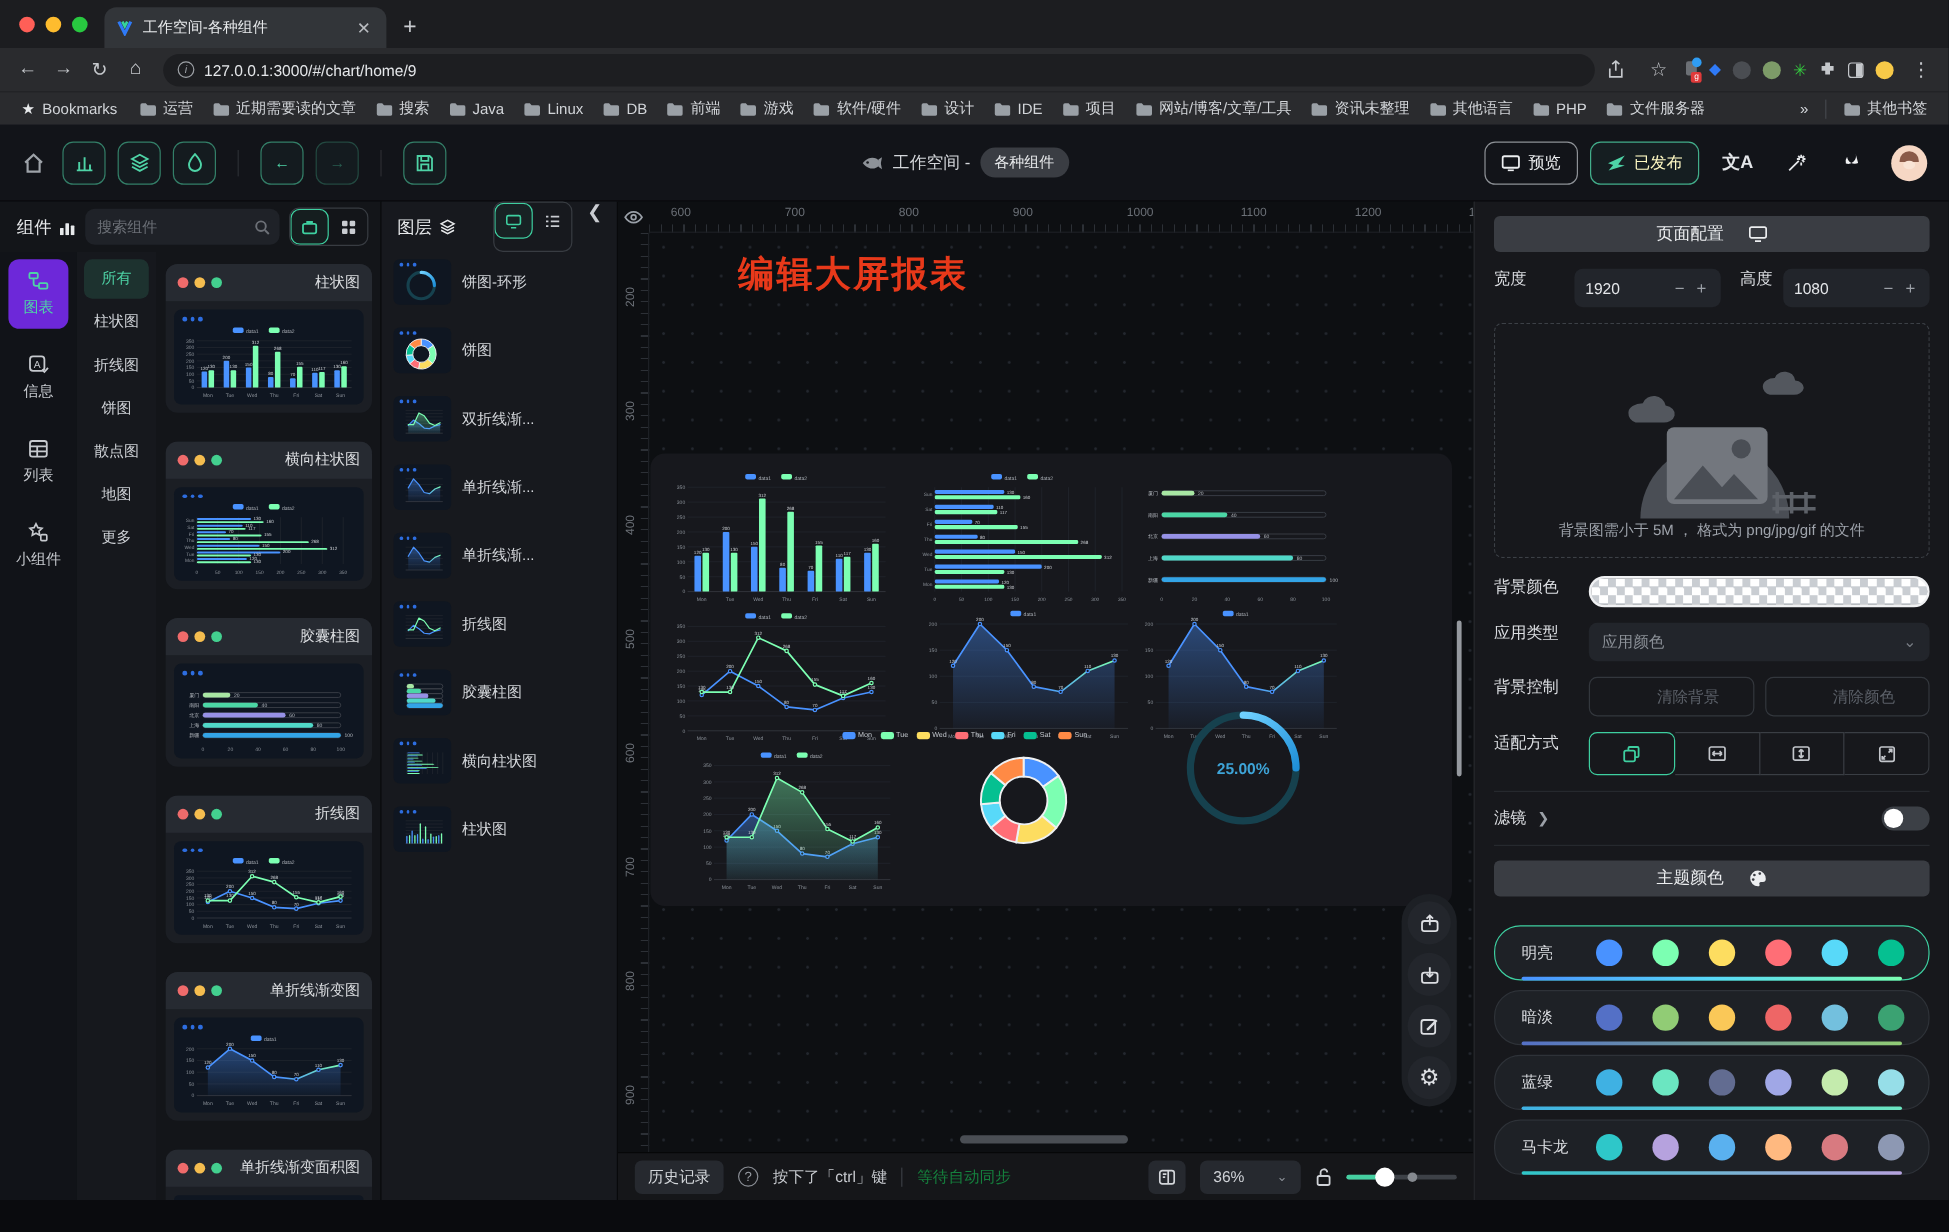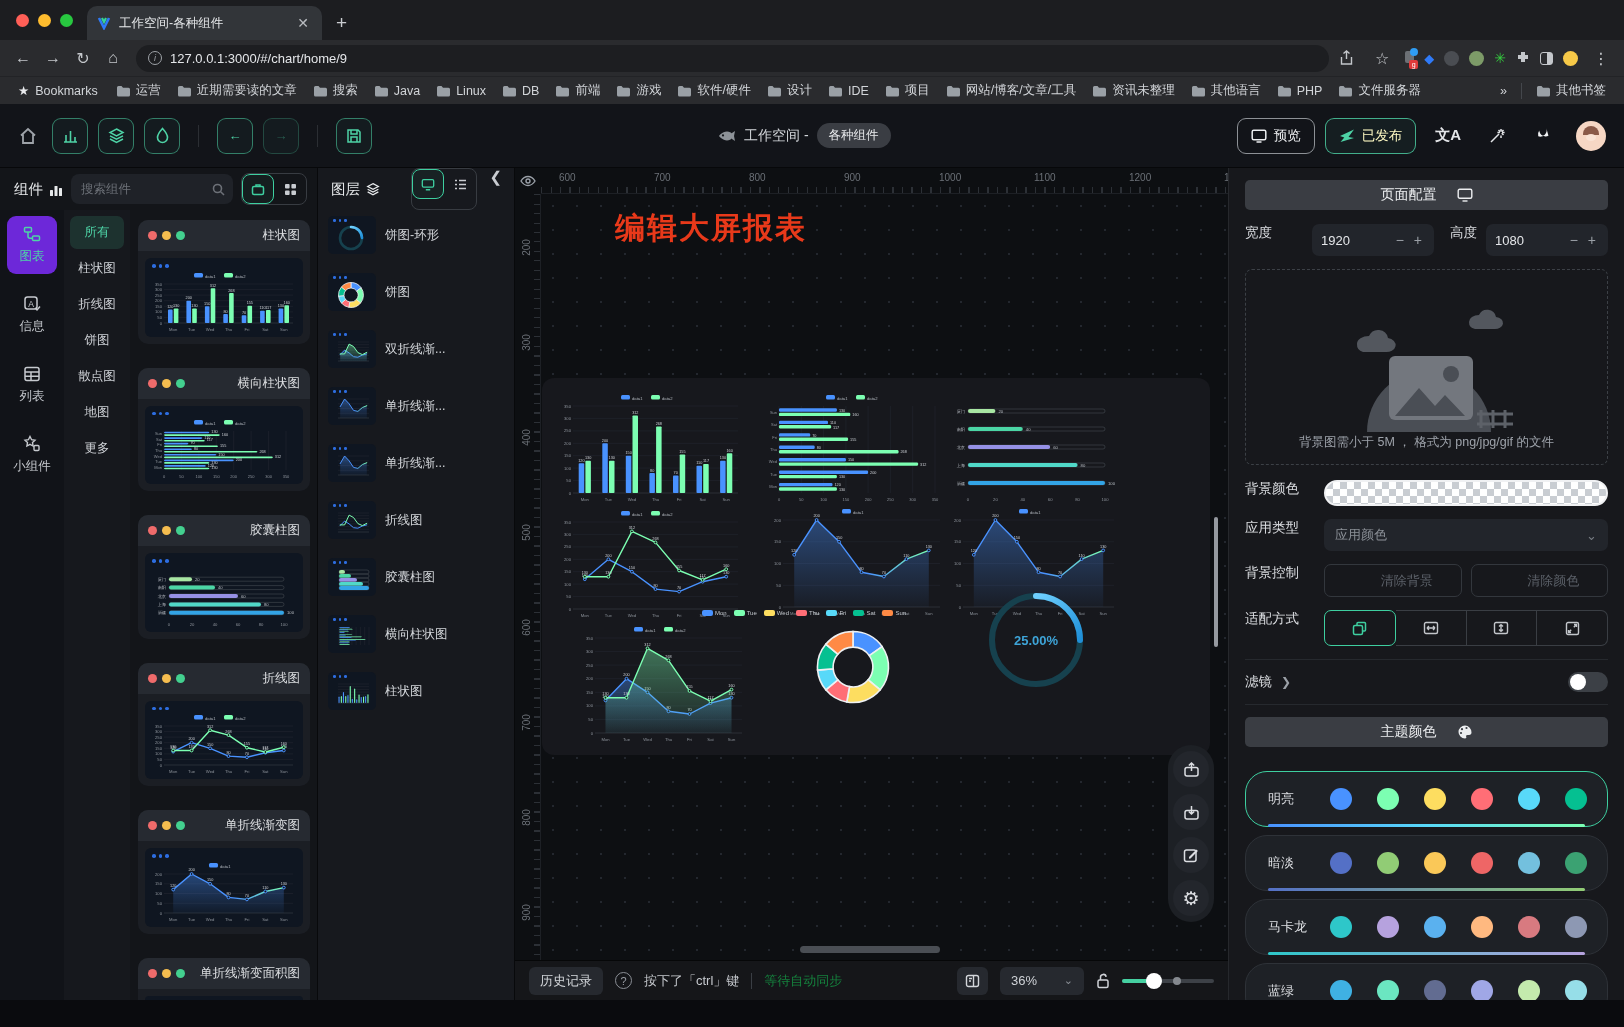--- a/index.html
+++ b/index.html
@@ -148,21 +148,21 @@
     border:1px solid #3a3e44; border-left-width:0; }
   .fitcell:first-child { border-left-width:1px; border-radius:7px 0 0 7px; }
   .fitcell:last-child { border-radius:0 7px 7px 0; }
   .fitcell.on { border:1px solid #3ecfa0 !important; border-radius:7px; color:#3ecfa0; }
   .hr { height:1px; background:#26292e; margin:3px 0 12px; }
   #filterrow { display:flex; align-items:center; margin-bottom:12px; }
   #filterrow .fl { font-size:13.5px; color:#dcdee2; }
   #filterrow .ch { color:#9ba0a7; margin-left:9px; font-size:12px; }
   .toggle { margin-left:auto; width:40px; height:20px; border-radius:10px; background:#3c4046; position:relative; }
   .toggle::after { content:""; position:absolute; left:2px; top:2px; width:16px; height:16px; border-radius:50%; background:#fff; }
-  .themerow { height:56px; background:#1e2126; border:1px solid #2e3238; border-radius:22px; margin-bottom:8px;
+  .themerow { height:46px; background:#1e2126; border:1px solid #2e3238; border-radius:22px; margin-bottom:8px;
     display:flex; align-items:center; padding:0 20px 0 22px; position:relative; }
   .themerow.sel { border-color:#3ecfa0; }
   .themerow .tname { width:62px; font-size:13px; color:#dcdee2; flex:none; }
   .themerow .dots { flex:1; display:flex; justify-content:space-between; }
   .themerow .dot { width:22px; height:22px; border-radius:50%; }
   .themerow .uline { position:absolute; left:22px; right:22px; bottom:-1px; height:3px; border-radius:2px; }
 
   #footer { height:27px; background:#0a0b0e; flex:none; }
   .ic { display:flex; align-items:center; justify-content:center; }
 </style>
@@ -1806,41 +1806,41 @@
               <span class="dot" style="background:#5470c6"></span>
               <span class="dot" style="background:#91cc75"></span>
               <span class="dot" style="background:#fac858"></span>
               <span class="dot" style="background:#ee6666"></span>
               <span class="dot" style="background:#73c0de"></span>
               <span class="dot" style="background:#3ba272"></span>
             </span>
             <span class="uline" style="background:linear-gradient(90deg,#5470c6,#91cc75)"></span>
           </div>
           <div class="themerow">
+            <span class="tname">蓝绿</span>
+            <span class="dots">
+              <span class="dot" style="background:#3fb1e3"></span>
+              <span class="dot" style="background:#6be6c1"></span>
+              <span class="dot" style="background:#626c91"></span>
+              <span class="dot" style="background:#a0a7e6"></span>
+              <span class="dot" style="background:#c4ebad"></span>
+              <span class="dot" style="background:#96dee8"></span>
+            </span>
+            <span class="uline" style="background:linear-gradient(90deg,#3fb1e3,#6be6c1)"></span>
+          </div>
+          <div class="themerow">
             <span class="tname">马卡龙</span>
             <span class="dots">
               <span class="dot" style="background:#2ec7c9"></span>
               <span class="dot" style="background:#b6a2de"></span>
               <span class="dot" style="background:#5ab1ef"></span>
               <span class="dot" style="background:#ffb980"></span>
               <span class="dot" style="background:#d87a80"></span>
               <span class="dot" style="background:#8d98b3"></span>
             </span>
             <span class="uline" style="background:linear-gradient(90deg,#2ec7c9,#b6a2de)"></span>
           </div>
-          <div class="themerow">
-            <span class="tname">蓝绿</span>
-            <span class="dots">
-              <span class="dot" style="background:#3fb1e3"></span>
-              <span class="dot" style="background:#6be6c1"></span>
-              <span class="dot" style="background:#626c91"></span>
-              <span class="dot" style="background:#a0a7e6"></span>
-              <span class="dot" style="background:#c4ebad"></span>
-              <span class="dot" style="background:#96dee8"></span>
-            </span>
-            <span class="uline" style="background:linear-gradient(90deg,#3fb1e3,#6be6c1)"></span>
-          </div>
         </div>
     </div>
   </div>
 
   <div id="footer"></div>
 </div>
 
 </body></html>

